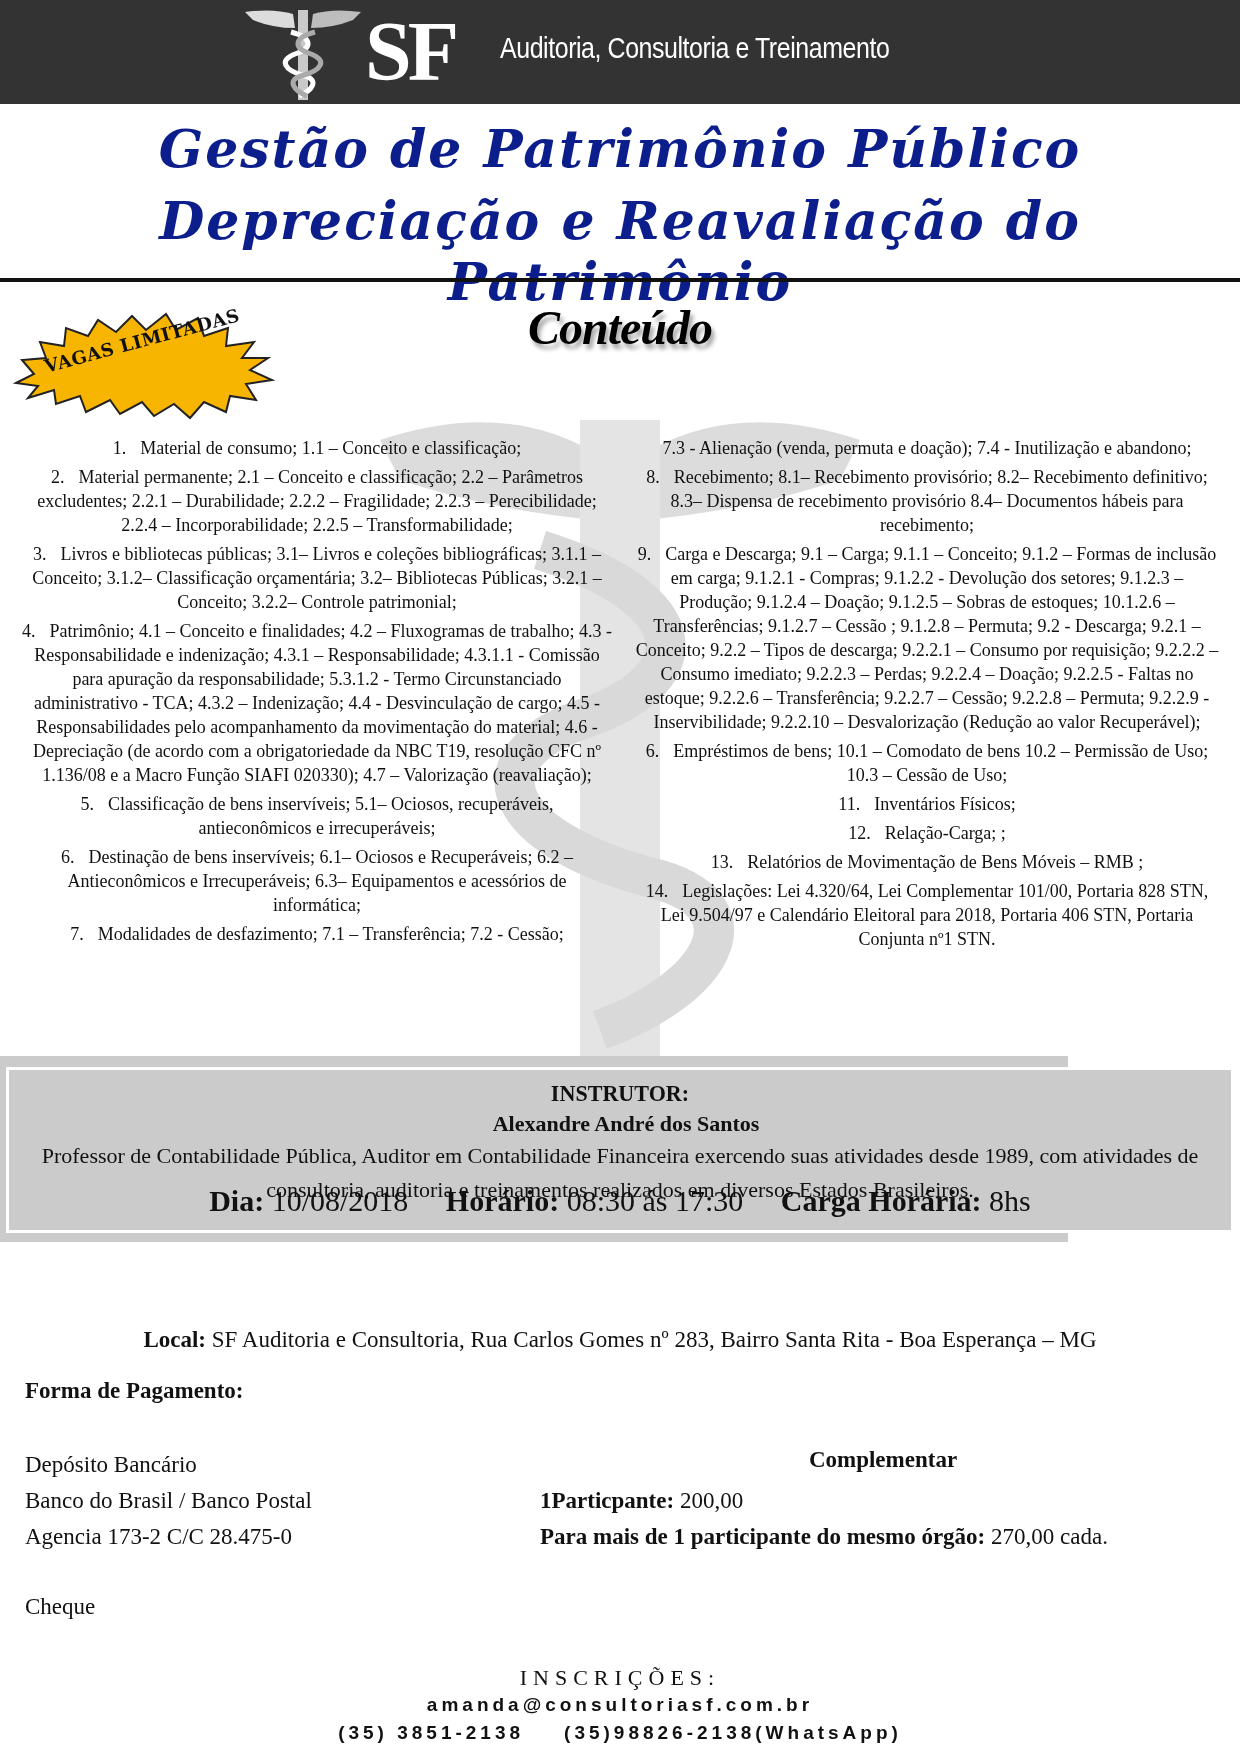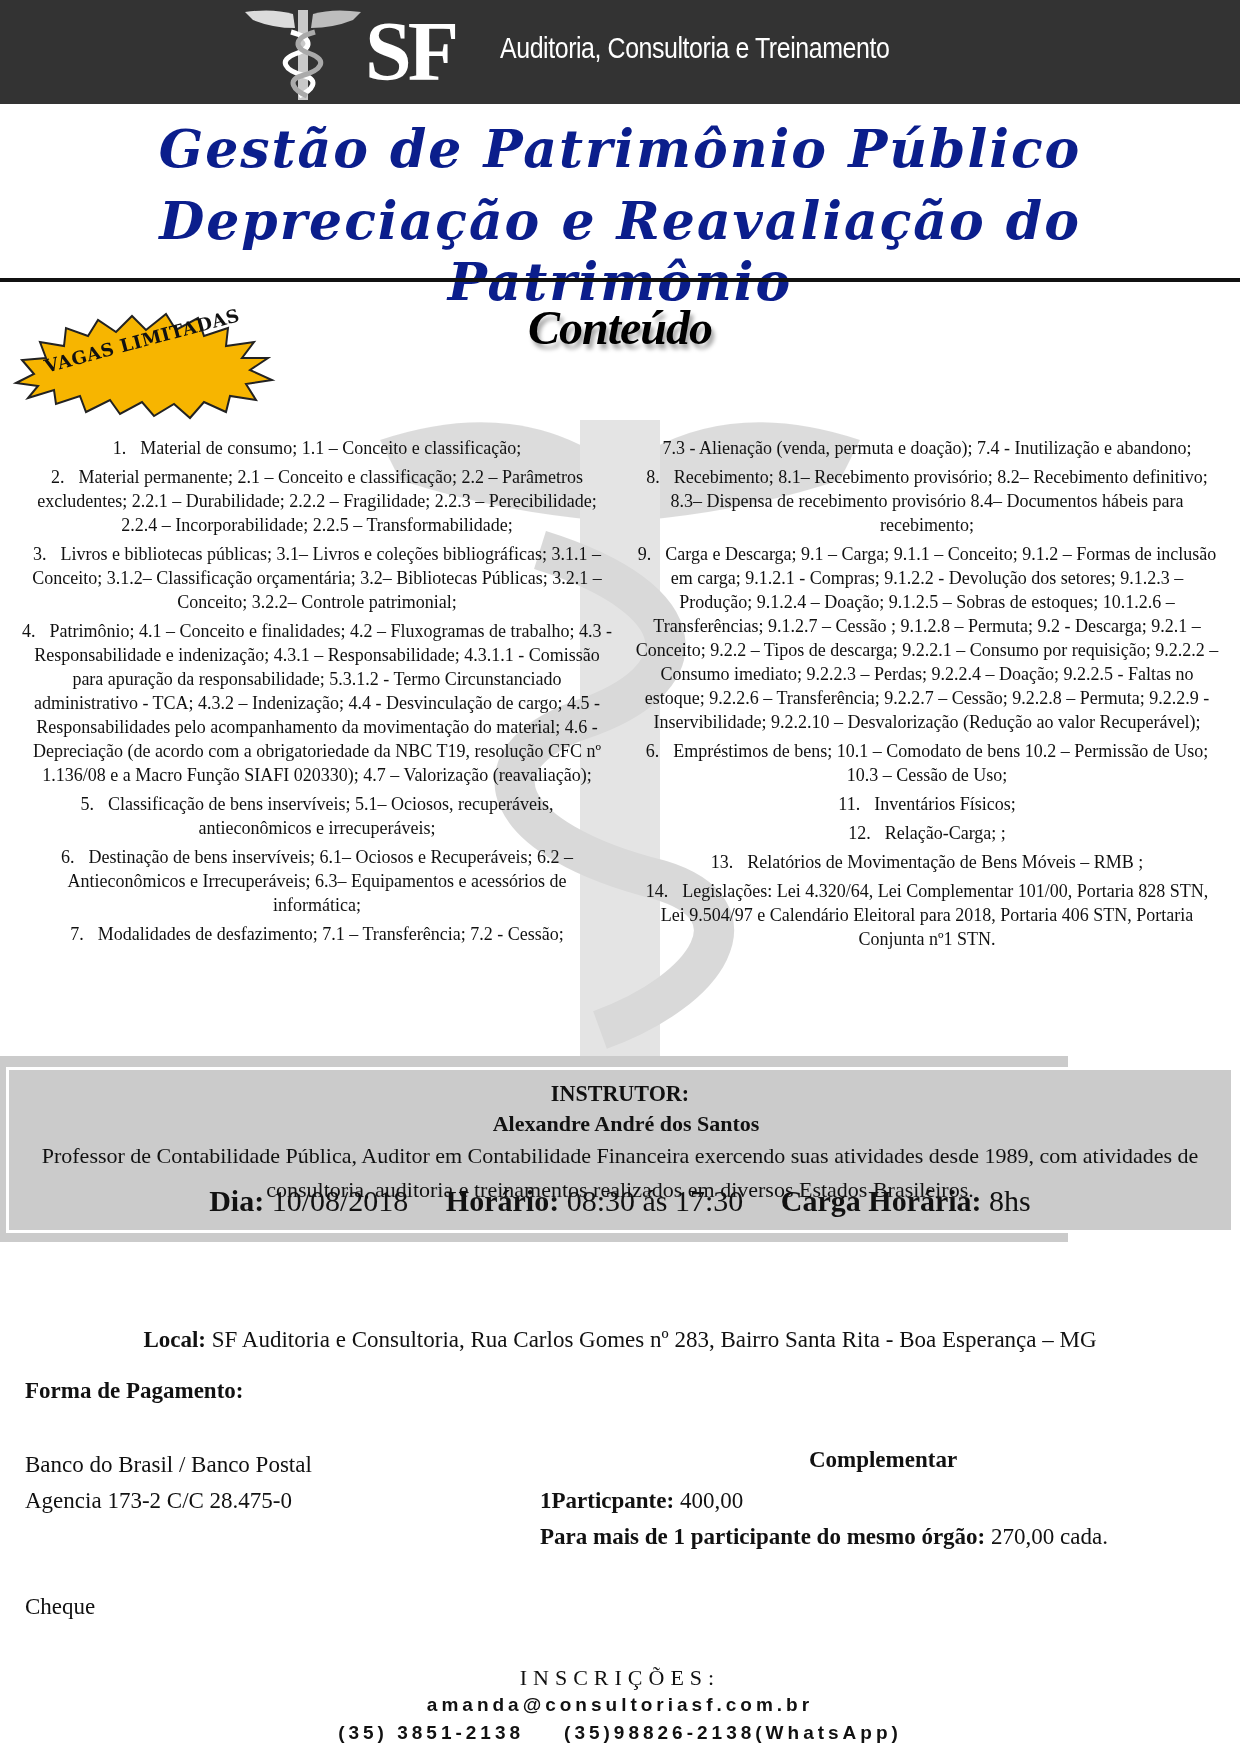--- a/index.html
+++ b/index.html
@@ -125,28 +125,29 @@
   <b>Dia:</b><span> 10/08/2018</span><span class="gap"></span>
   <b>Horário:</b><span> 08:30 ás 17:30</span><span class="gap"></span>
   <b>Carga Horária:</b><span> 8hs</span>
 </div>
 <div class="local">
   <b>Local:</b><span> SF Auditoria e Consultoria, Rua Carlos Gomes nº 283, Bairro Santa Rita - Boa Esperança – MG</span>
 </div>
 
 <div class="pay-title">Forma de Pagamento:</div>
 <div class="pay-left">
+  <div>Depósito Bancário</div>
   <div>Banco do Brasil / Banco Postal</div>
   <div>Agencia 173-2   C/C 28.475-0</div>
 </div>
 <div class="pay-cheque">Cheque</div>
 
 <div class="invest-title">Complementar</div>
 <div class="invest-lines">
-  <div><b>1Particpante:</b><span> 400,00</span></div>
+  <div><b>1Particpante:</b><span> 200,00</span></div>
   <div><b>Para mais de 1 participante do mesmo órgão:</b><span> 270,00 cada.</span></div>
 </div>
 
 <div class="insc">
   <div class="insc-title">INSCRIÇÕES:</div>
   <div class="insc-email">amanda@consultoriasf.com.br</div>
   <div class="insc-phones">
     <span>(35) 3851-2138</span><span class="gap"></span><span>(35)98826-2138(WhatsApp)</span>
   </div>
 </div>

